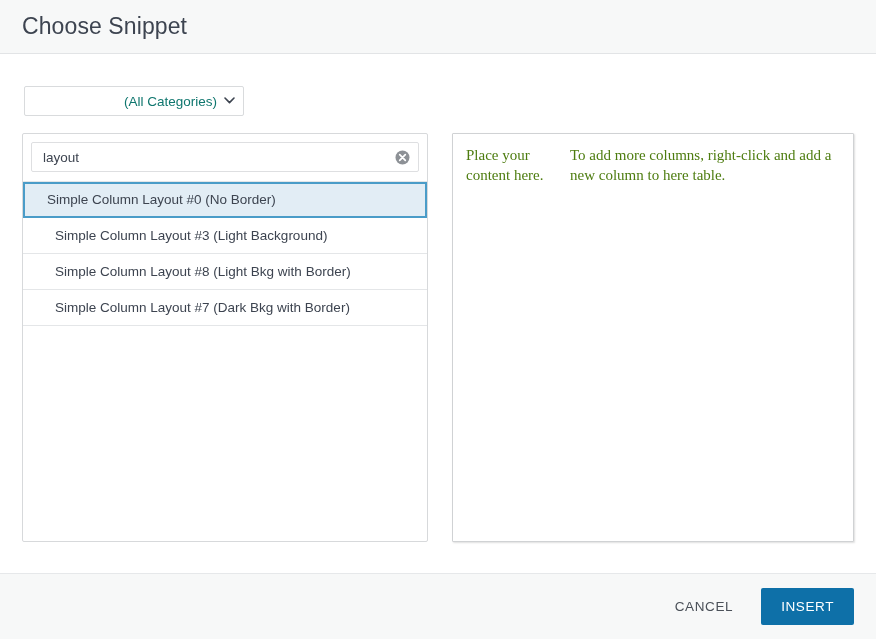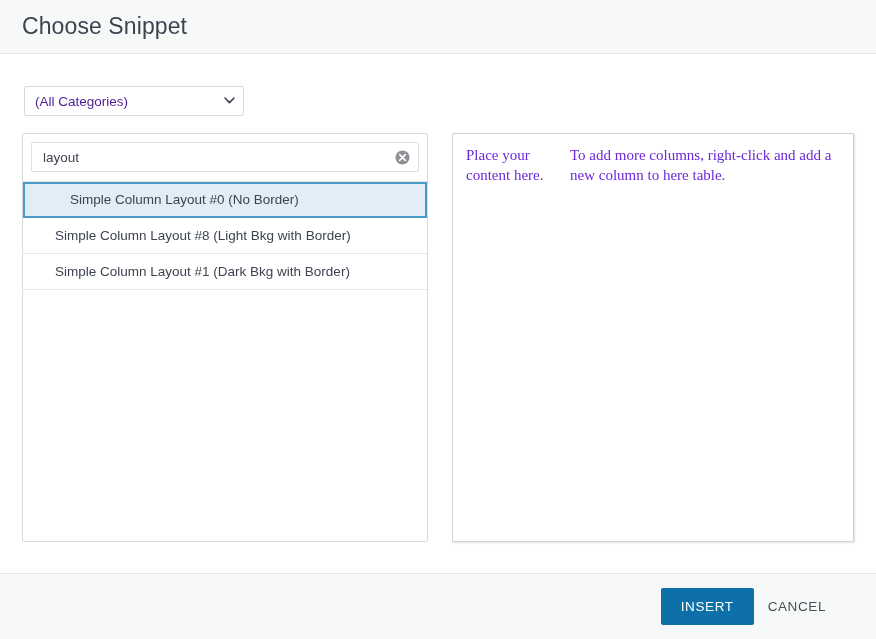--- a/index.html
+++ b/index.html
@@ -50,29 +50,30 @@
     left: 24px;
     width: 220px;
     height: 30px;
   }
   #category-select {
     width: 100%;
     height: 100%;
     box-sizing: border-box;
     font-family: "Liberation Sans", sans-serif;
     font-size: 13.5px;
-    color: #4c1d95;
+    color: #0f766e;
     background: #ffffff;
     border: 1px solid #d9dbdd;
     border-radius: 2px;
     padding: 0 26px 0 10px;
     -webkit-appearance: none;
     -moz-appearance: none;
     appearance: none;
     outline: none;
+    text-align: right;
   }
   #category-chevron {
     position: absolute;
     right: 9px;
     top: 11px;
     pointer-events: none;
     width: 11px;
     height: 7px;
   }
 
@@ -138,21 +139,21 @@
     color: #3d4450;
     background: #ffffff;
     cursor: pointer;
     white-space: nowrap;
     overflow: hidden;
   }
   .snippet-item.selected {
     background: #e2edf5;
     border: 2px solid #4a9cc8;
     line-height: 32px;
-    padding-left: 45px;
+    padding-left: 22px;
   }
 
   
   #preview-panel {
     position: absolute;
     left: 452px;
     top: 78px;
     width: 402px;
     height: 409px;
     box-sizing: border-box;
@@ -160,21 +161,21 @@
     border: 1px solid #d0d2d4;
     border-radius: 1px;
     box-shadow: 1px 1px 2px rgba(0,0,0,.13);
     overflow: hidden;
   }
   #preview-table {
     width: 100%;
     border-collapse: collapse;
     font-family: "Liberation Serif", serif;
     font-size: 15px;
-    color: #6d28d9;
+    color: #4d7c0f;
     line-height: 1.32;
   }
   #preview-table td {
     vertical-align: top;
     padding: 12px 0 0 0;
   }
   .preview-cell-1 { width: 104px; padding-left: 13px !important; }
   .preview-cell-2 { padding-right: 14px; }
 
   
@@ -240,35 +241,36 @@
         <input id="search-input" type="text" value="layout" style="">
         <svg id="search-clear-icon" viewBox="0 0 15 15">
           <circle cx="7.5" cy="7.5" r="7" fill="#8d9196"></circle>
           <path d="M4.7 4.7 L10.3 10.3 M10.3 4.7 L4.7 10.3" stroke="#ffffff" stroke-width="1.7" stroke-linecap="round"></path>
         </svg>
       </div>
     </div>
 
     <div id="snippet-list">
       <div class="snippet-item selected"><span>Simple Column Layout #0 (No Border)</span></div>
+      <div class="snippet-item"><span>Simple Column Layout #3 (Light Background)</span></div>
       <div class="snippet-item"><span>Simple Column Layout #8 (Light Bkg with Border)</span></div>
-      <div class="snippet-item"><span>Simple Column Layout #1 (Dark Bkg with Border)</span></div>
+      <div class="snippet-item"><span>Simple Column Layout #7 (Dark Bkg with Border)</span></div>
     </div>
 
   </div>
 
   <div id="preview-panel">
     <table id="preview-table">
       <tbody>
           <tr>
         <td class="preview-cell-1">Place your content here.</td>
         <td class="preview-cell-2">To add more columns, right-click and add a new column to here table.</td>
       </tr>
     </tbody>
       </table>
   </div>
 
 </div>
 
 <div id="dialog-footer">
+  <button id="cancel-button">CANCEL</button>
   <button id="insert-button">INSERT</button>
-  <button id="cancel-button">CANCEL</button>
 </div>
 
 </body></html>

